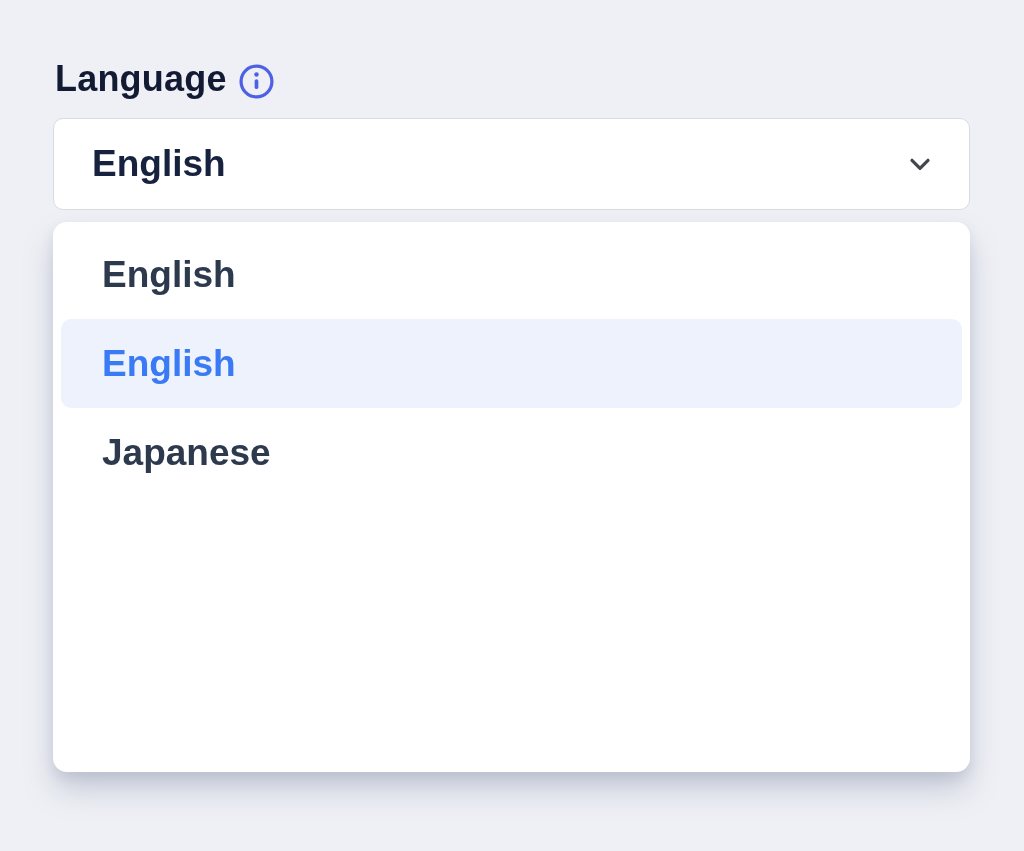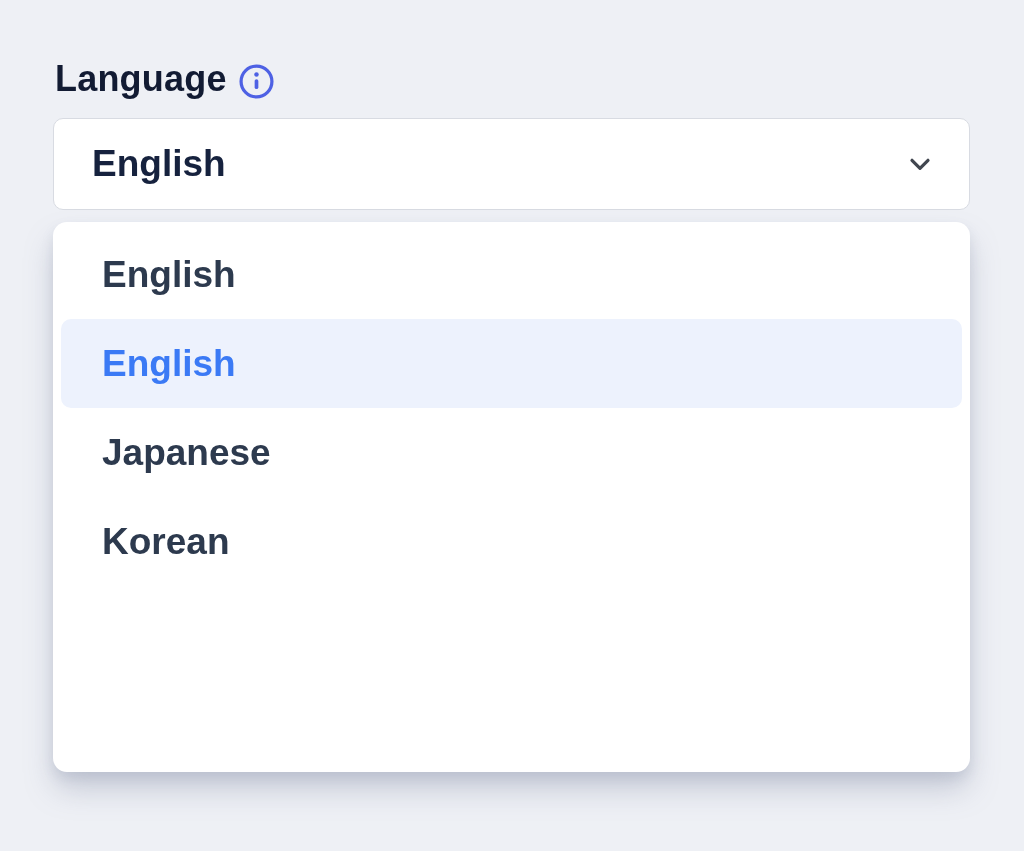--- a/index.html
+++ b/index.html
@@ -116,17 +116,16 @@
         <path d="M6 9.2 L12 15.2 L18 9.2"></path>
       </svg>
     </span>
   </div>
 
   <div class="dropdown-panel">
     <div class="options-list">
         <div class="option">English</div>
         <div class="option selected">English</div>
         <div class="option">Japanese</div>
-        <div class="option">Korean</div>
       </div>
   </div>
 
 </div>
 
 </body></html>

